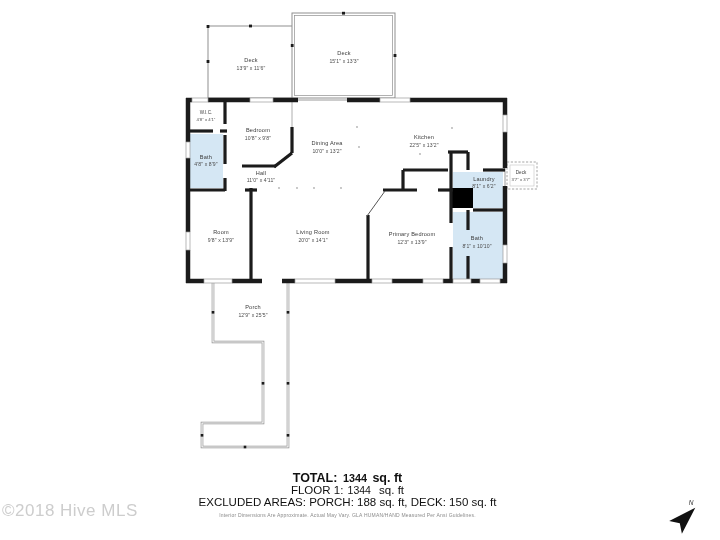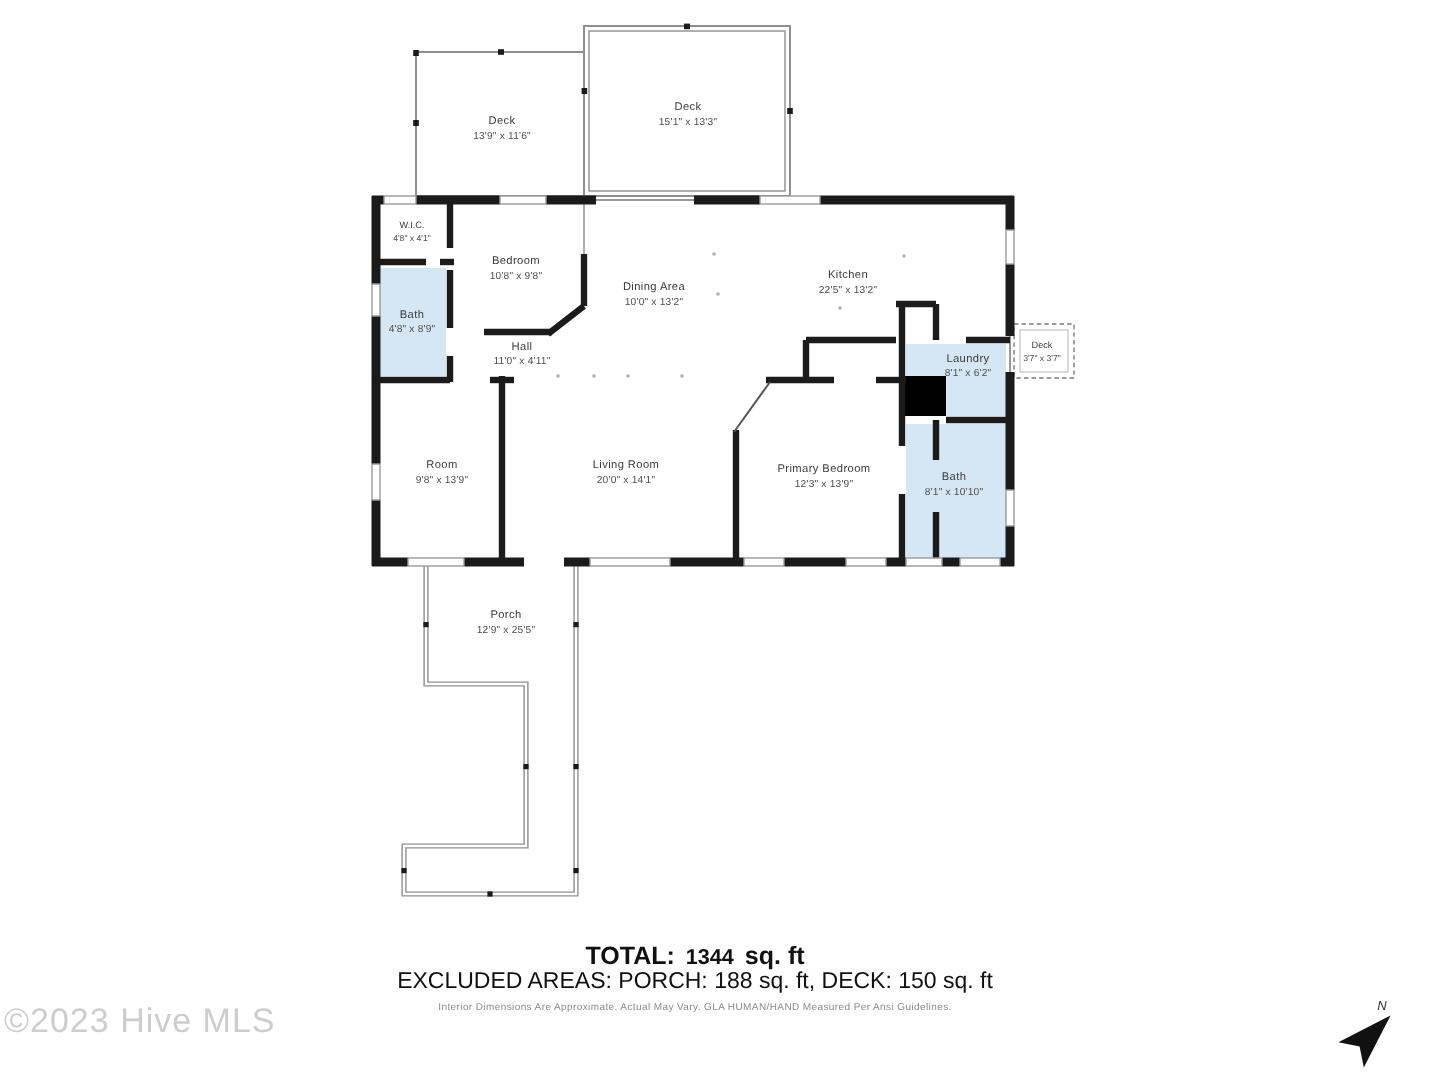--- a/index.html
+++ b/index.html
@@ -206,25 +206,30 @@
       <text class="rn" x="253" y="309">Porch</text>
       <text class="rd" x="253" y="316.5">12'9" x 25'5"</text>
     </g>
 
     <g>
       <polygon points="695.3,507.7 681.9,533.8 679.8,523.2 669.2,521.1" fill="#111"></polygon>
       <text class="north-n" x="691" y="505" text-anchor="middle">N</text>
     </g>
   </svg>
 
-  <div class="watermark">©2023 Hive MLS</div>
+  <div class="watermark">©2018 Hive MLS</div>
 
   <div class="summary">
     <div class="line line-total">
       <span>TOTAL:</span>
       <span class="val">1344</span>
       <span>sq. ft</span>
     </div>
+    <div class="line line-floor">
+      <span>FLOOR 1:</span>
+      <span class="val">1344</span>
+      <span class="unit">sq. ft</span>
+    </div>
     <div class="line line-excluded">EXCLUDED AREAS: PORCH: 188 sq. ft, DECK: 150 sq. ft</div>
     <div class="disclaimer">Interior Dimensions Are Approximate. Actual May Vary. GLA HUMAN/HAND Measured Per Ansi Guidelines.</div>
   </div>
 
 </div>
 
 </body></html>

